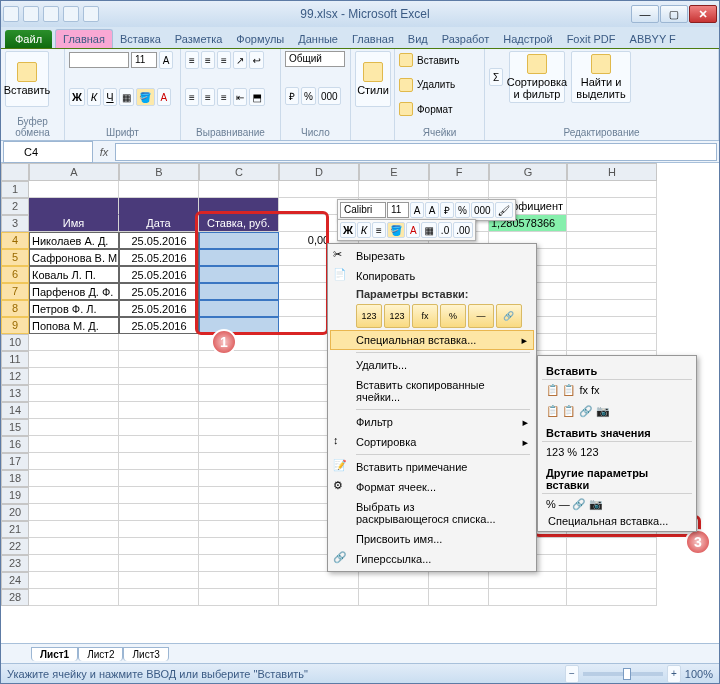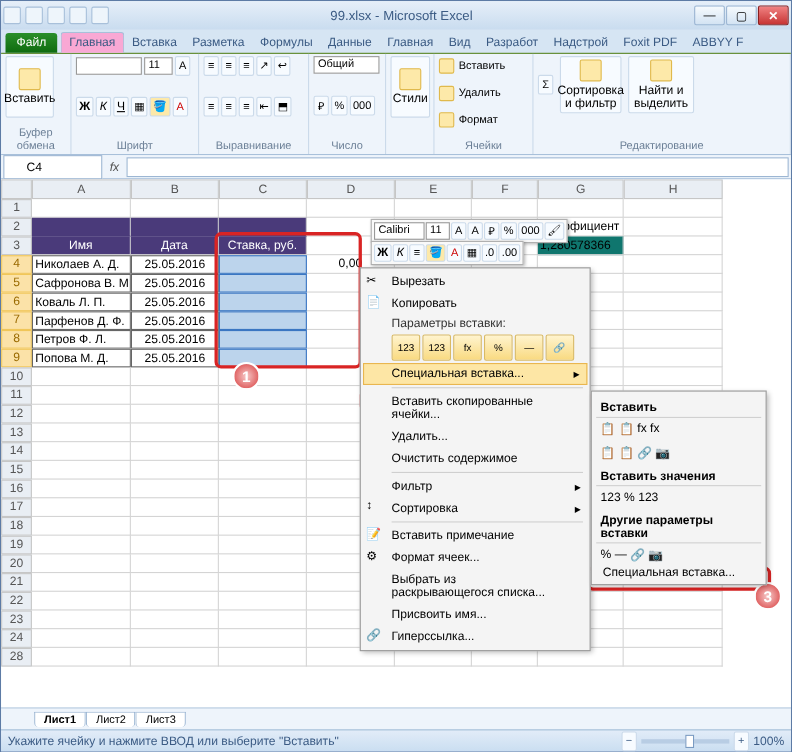--- a/index.html
+++ b/index.html
@@ -58,21 +58,21 @@
 
   
   .ctxmenu { position: absolute; background: #f4f4f4; border: 1px solid #979797; box-shadow: 2px 2px 5px rgba(0,0,0,0.3); z-index: 10; padding: 2px; }
   .ctxmenu .mitem { display: flex; align-items: center; padding: 4px 24px 4px 26px; cursor: pointer; position: relative; }
   .ctxmenu .mitem:hover, .ctxmenu .mitem.hl { background: #fde6a5; border: 1px solid #e9b64f; padding: 3px 23px 3px 25px; }
   .ctxmenu .micon { position: absolute; left: 3px; width: 16px; height: 16px; }
   .ctxmenu .msep { height: 1px; background: #cfcfcf; margin: 2px 4px 2px 26px; }
   .ctxmenu .arrow { position: absolute; right: 6px; }
   .ctxmenu .gal { display: flex; gap: 2px; padding: 2px 2px 2px 26px; }
   .ctxmenu .galbtn { width: 26px; height: 24px; background: linear-gradient(#fff4cf,#f9da81); border: 1px solid #d9ba64; border-radius: 2px; display:flex;align-items:center;justify-content:center; font-size:9px;}
-  .psectlbl { padding: 2px 4px 2px 26px; font-weight: normal; color: #333; }
+  .psectlbl { padding: 2px 4px 2px 26px; font-weight: bold; color: #333; }
 
   
   .subpanel { position: absolute; background: #f4f4f4; border: 1px solid #979797; box-shadow: 2px 2px 5px rgba(0,0,0,0.3); z-index: 11; padding: 4px; }
   .subpanel .sect { padding: 2px 4px; font-weight: bold; border-bottom: 1px solid #d0d0d0; margin-top: 3px; }
   .subpanel .grow2 { display: flex; gap: 3px; padding: 4px; }
 
   
   .minitb { position: absolute; background: #f9f9f9; border: 1px solid #b0b0b0; box-shadow: 1px 1px 3px rgba(0,0,0,0.3); z-index: 9; display: flex; align-items: center; gap: 1px; padding: 2px; }
   .minitb .rbtn { height: 16px; }
   .fontbox { width: 46px; height: 16px; background: #fff; border: 1px solid #999; font-size: 10px; padding-left: 3px; line-height: 14px; }
@@ -284,21 +284,21 @@
           <div class="cell cG">Коэффициент</div>
           <div class="cell cH"></div>
         </div>
         <div class="row">
           <div class="cell cA table-hdr">Имя</div>
           <div class="cell cB table-hdr">Дата</div>
           <div class="cell cC table-hdr">Ставка, руб.</div>
           <div class="cell cD"></div>
           <div class="cell cE"></div>
           <div class="cell cF"></div>
-          <div class="cell cG" style="background: #0f766e; text-align: right;">1,280578366</div>
+          <div class="cell cG" style="background: #86efac; text-align: right;">1,280578366</div>
           <div class="cell cH"></div>
         </div>
         <div class="row">
           <div class="cell cA table-cell">Николаев А. Д.</div>
           <div class="cell cB table-cell" style="justify-content: center;">25.05.2016</div>
           <div class="cell cC table-cell selrange"></div>
           <div class="cell cD" style="justify-content: center;">0,00</div>
           <div class="cell cE"></div>
           <div class="cell cF"></div>
           <div class="cell cG"></div>
@@ -561,27 +561,24 @@
         <div class="galbtn">%</div>
         <div class="galbtn">—</div>
         <div class="galbtn">🔗</div>
       </div>
       <div class="mitem hl">
           <span>Специальная вставка...</span>
           <span class="arrow">▸</span>
         </div>
       <div class="msep"></div>
       <div class="mitem">
+          <span>Удалить...</span>
+        </div>
+      <div class="mitem">
           <span>Вставить скопированные ячейки...</span>
-        </div>
-      <div class="mitem">
-          <span>Удалить...</span>
-        </div>
-      <div class="mitem">
-          <span>Очистить содержимое</span>
         </div>
       <div class="msep"></div>
       <div class="mitem">
           <span>Фильтр</span>
           <span class="arrow">▸</span>
         </div>
       <div class="mitem">
           <div class="micon">↕</div>
           <span>Сортировка</span>
           <span class="arrow">▸</span>

